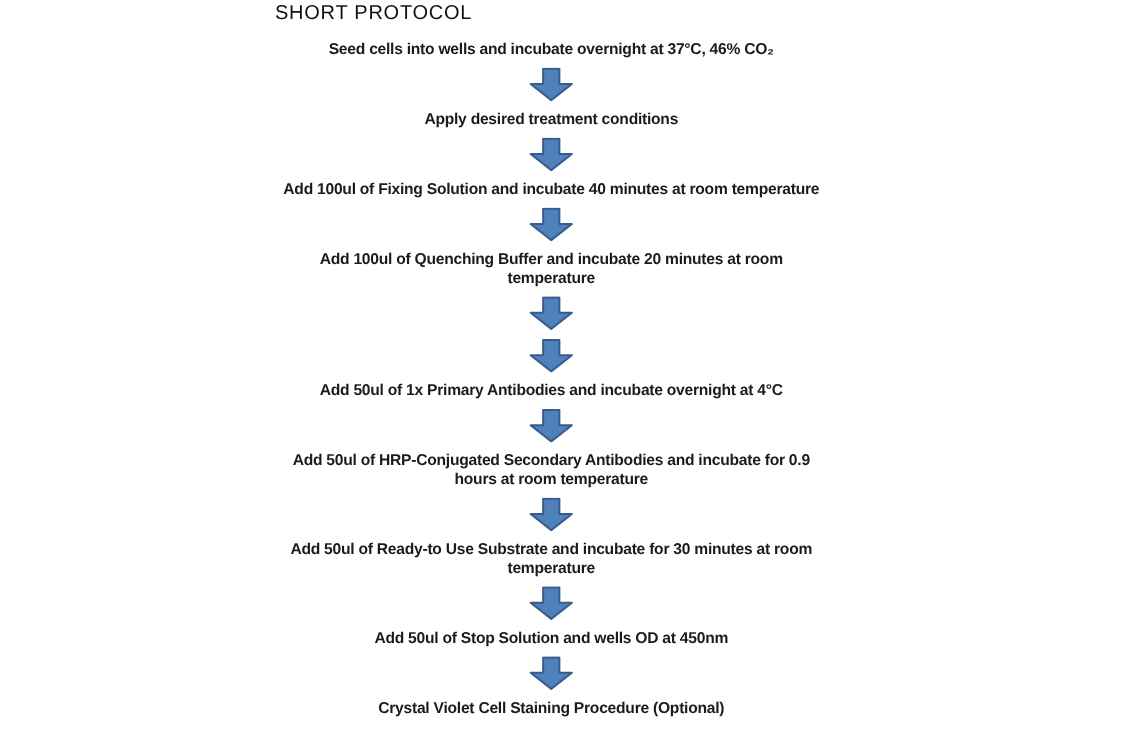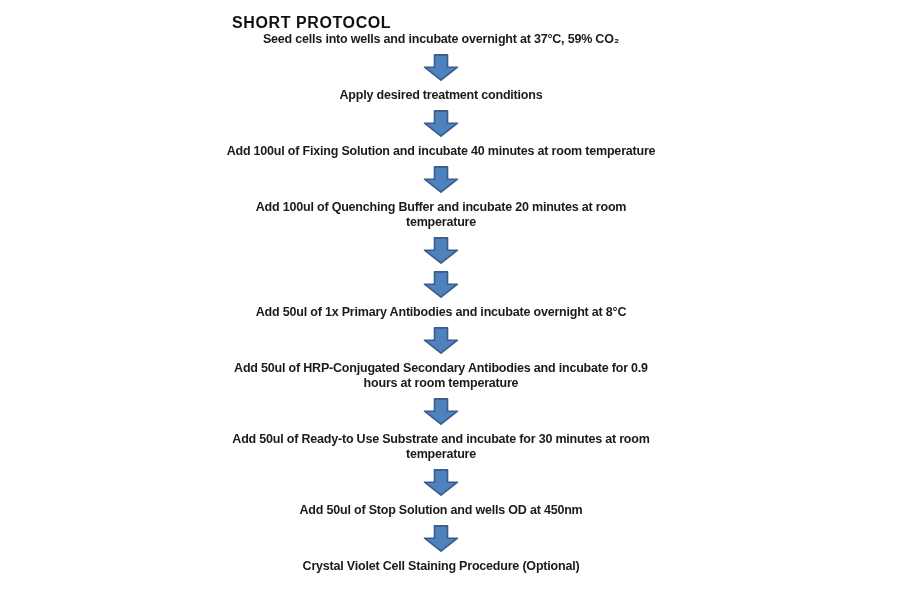--- a/index.html
+++ b/index.html
@@ -12,23 +12,23 @@
     height: 594px;
     overflow: hidden;
     position: relative;
     font-family: "Liberation Sans", sans-serif;
     color: #1b1b1b;
   }
   .page-title {
     position: absolute;
     left: 220px;
     top: 2px;
-    margin: 12px;
+    margin: 0;
     font-size: 16px;
-    font-weight: bold;
+    font-weight: normal;
     letter-spacing: 0.6px;
     color: #111111;
     white-space: nowrap;
   }
   .flow {
     position: absolute;
     top: 32px;
     left: 0;
     width: 882px;
     display: flex;
@@ -59,21 +59,21 @@
   }
 </style>
 </head>
 <body>
 
 <h1 class="page-title">SHORT PROTOCOL</h1>
 
 <div class="flow">
 
   <div class="step">
-    <div class="line">Seed cells into wells and incubate overnight at 37°C, 59% CO₂</div>
+    <div class="line">Seed cells into wells and incubate overnight at 37°C, 46% CO₂</div>
   </div>
 
   <svg class="arrow" width="36" height="27" viewBox="0 0 36 27">
     <polygon points="11.5,0.9 24.5,0.9 24.5,13.2 34.5,13.2 18,26.1 1.5,13.2 11.5,13.2" fill="#4f81bd" stroke="#385d8a"></polygon>
   </svg>
 
   <div class="step">
     <div class="line">Apply desired treatment conditions</div>
   </div>
 
@@ -97,21 +97,21 @@
   <svg class="arrow" width="36" height="27" viewBox="0 0 36 27">
     <polygon points="11.5,0.9 24.5,0.9 24.5,13.2 34.5,13.2 18,26.1 1.5,13.2 11.5,13.2" fill="#4f81bd" stroke="#385d8a"></polygon>
   </svg>
 
 
   <svg class="arrow" width="36" height="27" viewBox="0 0 36 27">
     <polygon points="11.5,0.9 24.5,0.9 24.5,13.2 34.5,13.2 18,26.1 1.5,13.2 11.5,13.2" fill="#4f81bd" stroke="#385d8a"></polygon>
   </svg>
 
   <div class="step">
-    <div class="line">Add 50ul of 1x Primary Antibodies and incubate overnight at 8°C</div>
+    <div class="line">Add 50ul of 1x Primary Antibodies and incubate overnight at 4°C</div>
   </div>
 
   <svg class="arrow" width="36" height="27" viewBox="0 0 36 27">
     <polygon points="11.5,0.9 24.5,0.9 24.5,13.2 34.5,13.2 18,26.1 1.5,13.2 11.5,13.2" fill="#4f81bd" stroke="#385d8a"></polygon>
   </svg>
 
   <div class="step">
     <div class="line">Add 50ul of HRP-Conjugated Secondary Antibodies and incubate for 0.9</div>
     <div class="line">hours at room temperature</div>
   </div>

